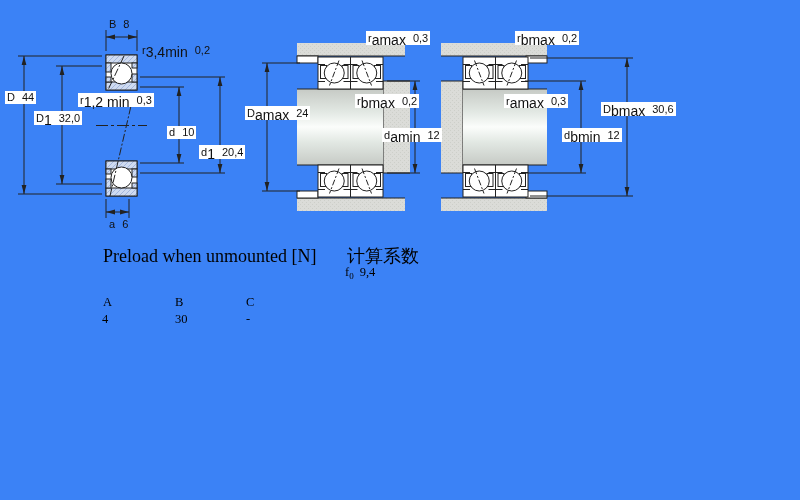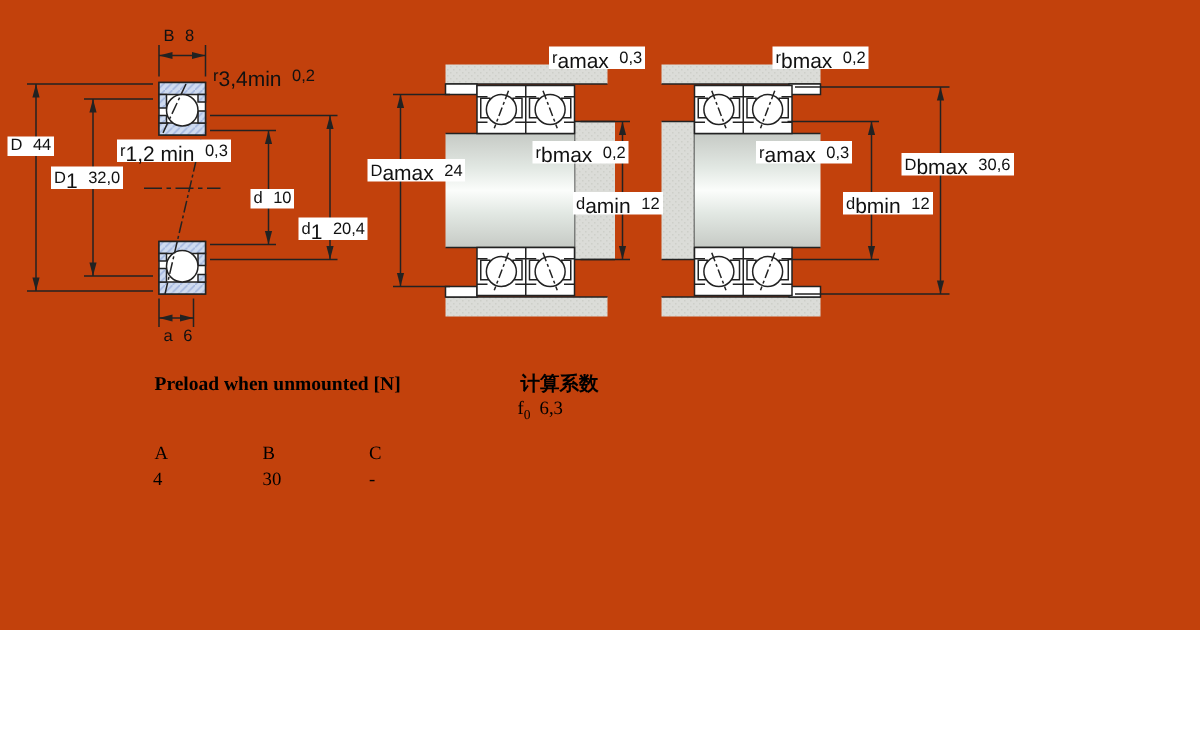--- a/index.html
+++ b/index.html
@@ -1,25 +1,25 @@
 <!DOCTYPE html>
 <html><head>
 <meta charset="utf-8">
 <style>
   html,body{margin:0;padding:0;background:#fff;}
-  #page{position:relative;width:800px;height:420px;background:#c2410c;overflow:hidden;
+  #page{position:relative;width:800px;height:500px;background:#3b82f6;overflow:hidden;
         font-family:"Liberation Sans",sans-serif;color:#111;}
   svg{position:absolute;left:0;top:0;}
   .dim{position:absolute;font:11px/13px "Liberation Sans",sans-serif;color:#111;white-space:nowrap;}
   .dim .sub{font-size:14px;position:relative;top:3px;}
   .dim .val{margin-left:7px;}
   .dim.bg{background:#fff;padding:0 2px;}
   .ser{position:absolute;font-family:"Liberation Serif","DejaVu Serif",serif;
        font-size:12.5px;line-height:14px;color:#000;white-space:nowrap;}
-  .ser.b{font-weight:bold;font-size:13px;}
+  .ser.b{font-weight:normal;font-size:18px;}
   .ser .sub{font-size:9px;position:relative;top:3px;}
   .ser .val{margin-left:6px;}
 </style>
 </head>
 <body>
 
 <div id="page">
 
 <svg width="800" height="500" viewBox="0 0 800 500">
   <defs>
@@ -223,21 +223,21 @@
   <span>D</span><span class="sub">bmax</span><span class="val">30,6</span>
 </div>
 <div class="dim bg" style="left:562px;top:128px">
   <span>d</span><span class="sub">bmin</span><span class="val">12</span>
 </div>
 
 <div class="ser b" style="left:103px;top:249px">Preload when unmounted [N]</div>
 
 <div class="ser b" style="left:347px;top:249px">计算系数</div>
 <div class="ser" style="left:345px;top:265px">
-  <span>f</span><span class="sub">0</span><span class="val">6,3</span>
+  <span>f</span><span class="sub">0</span><span class="val">9,4</span>
 </div>
 
 <div class="ser" style="left:103px;top:295px">A</div>
 <div class="ser" style="left:175px;top:295px">B</div>
 <div class="ser" style="left:246px;top:295px">C</div>
 <div class="ser" style="left:102px;top:312px">4</div>
 <div class="ser" style="left:175px;top:312px">30</div>
 <div class="ser" style="left:246px;top:312px">-</div>
 
 </div>

